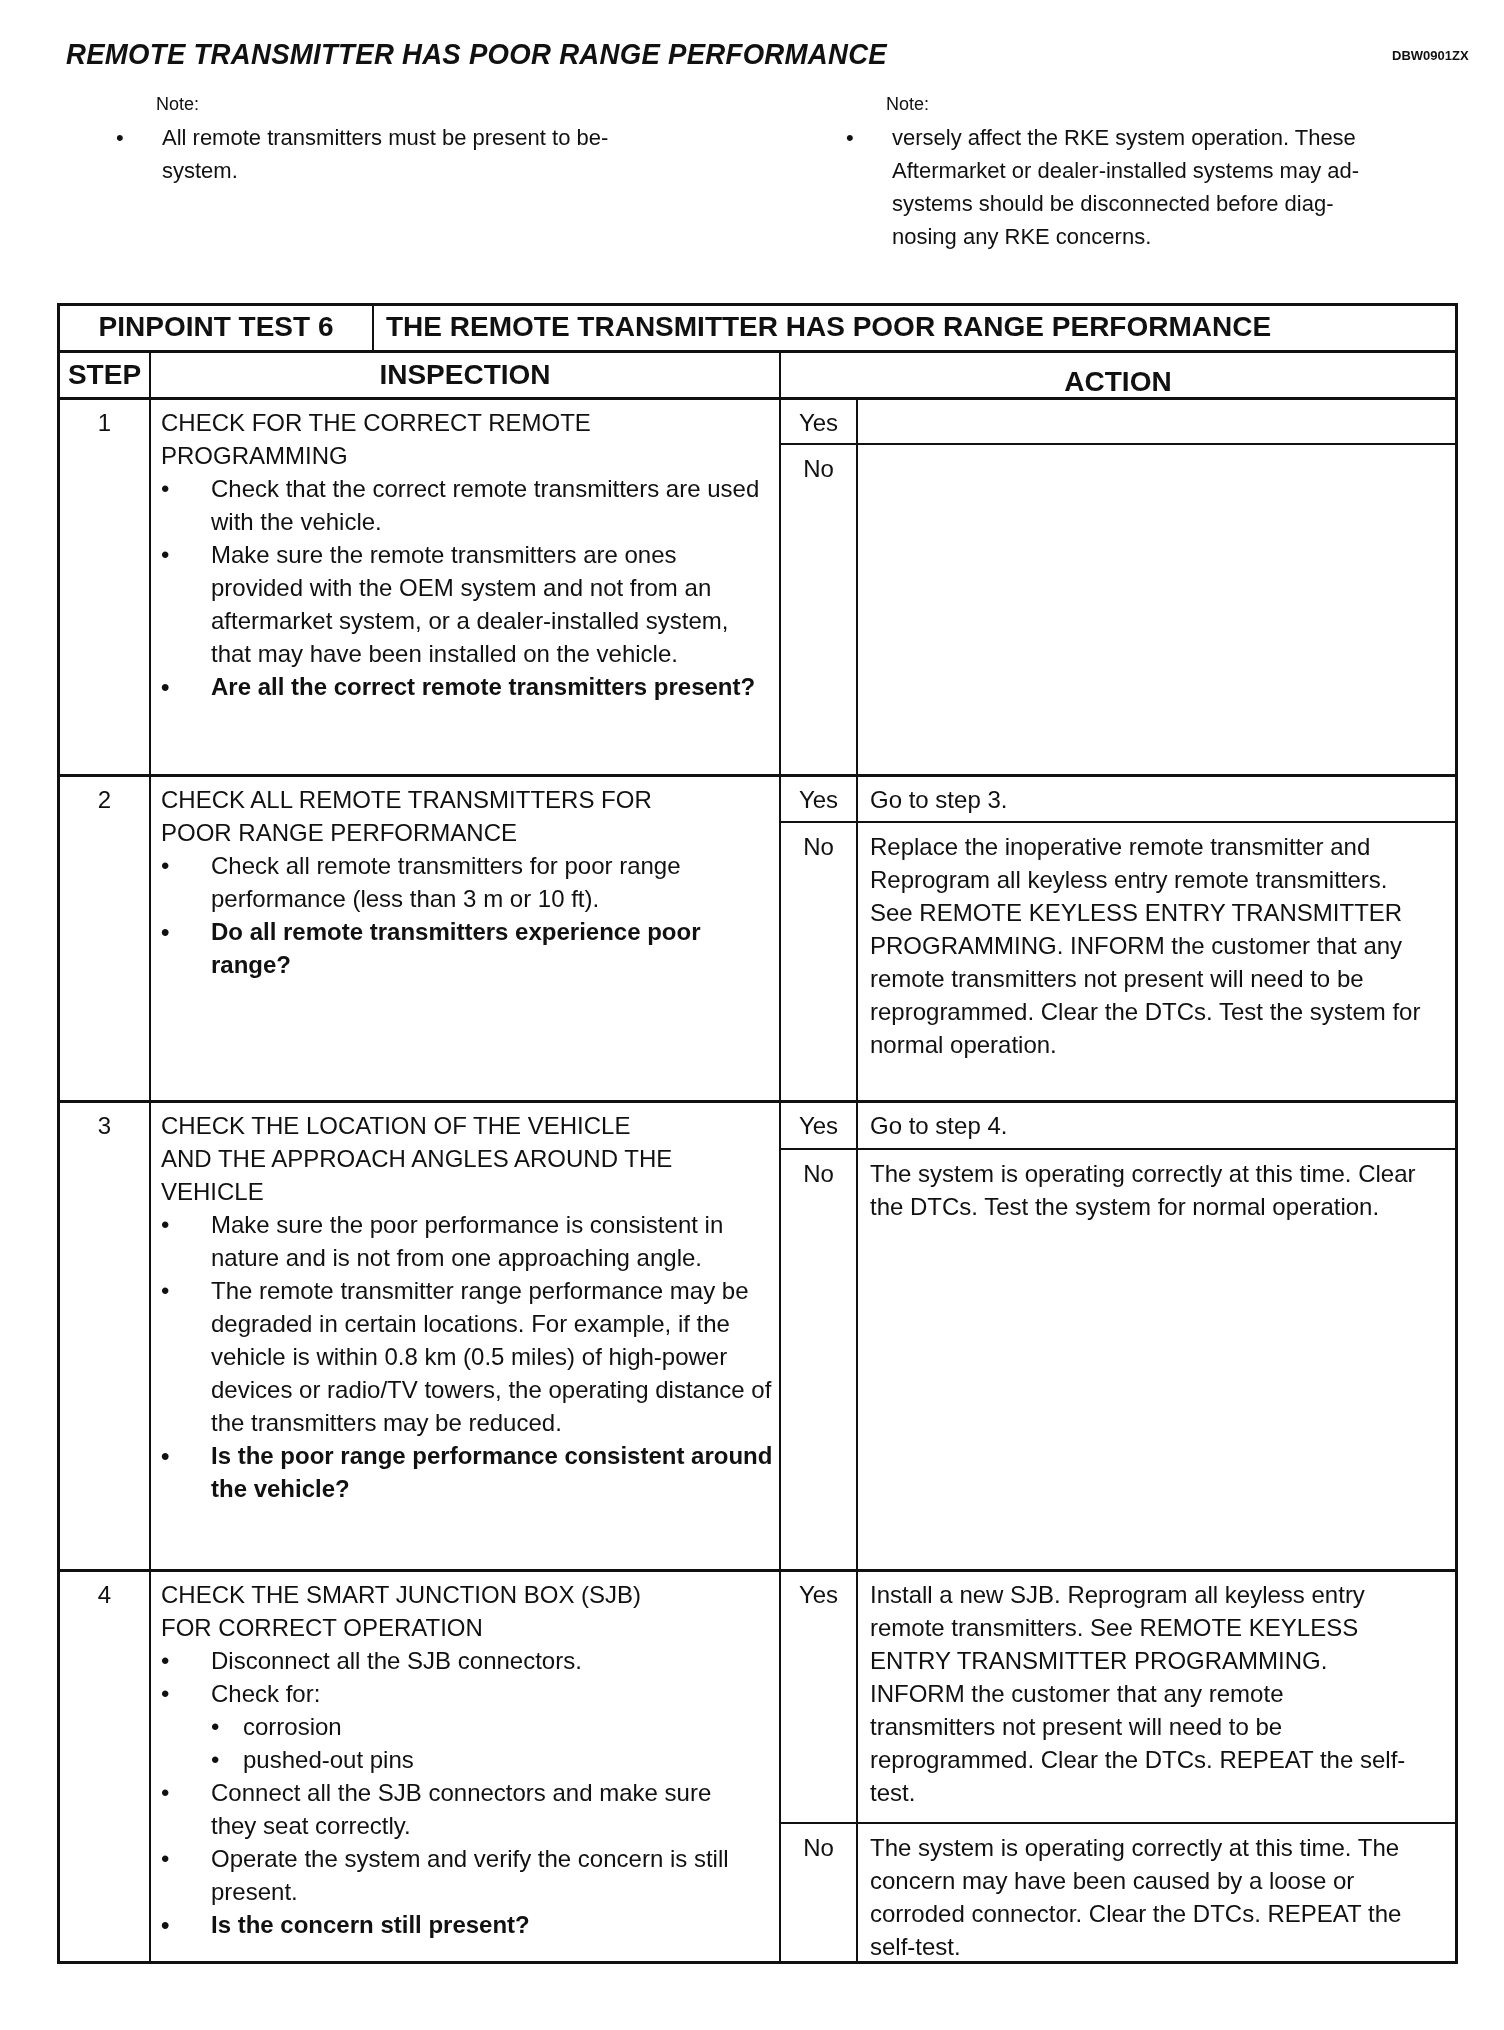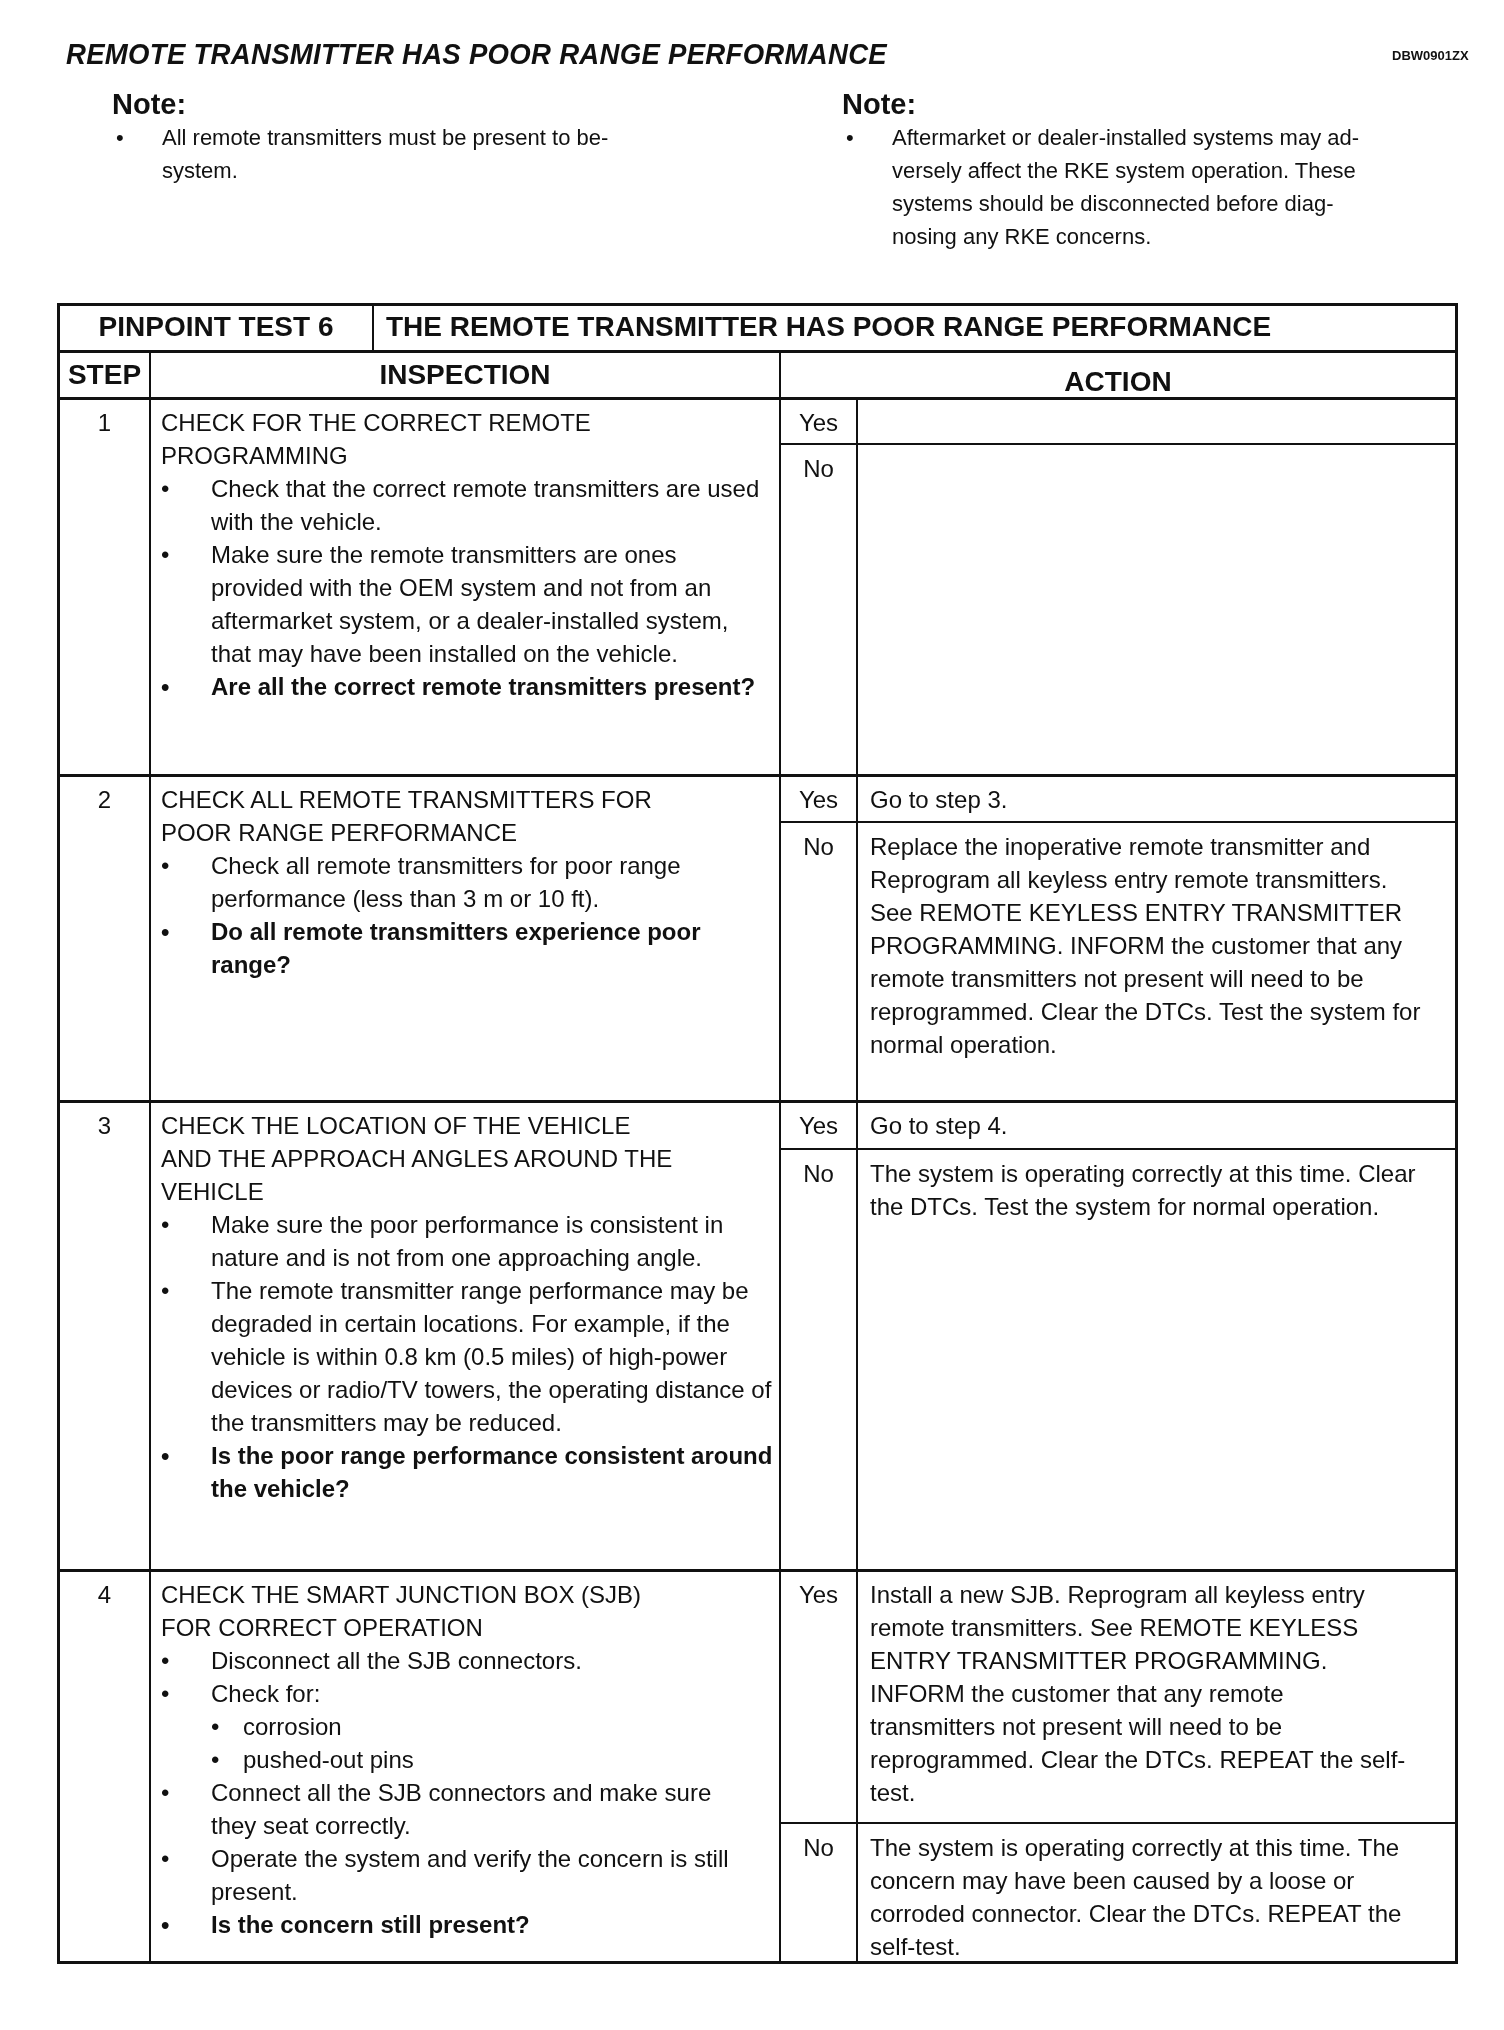--- a/index.html
+++ b/index.html
@@ -1,21 +1,21 @@
 <!DOCTYPE html>
 <html><head>
 <meta charset="utf-8">
 <style>
   html,body{margin:0;padding:0;background:#fff;}
   body{width:1504px;height:2030px;position:relative;overflow:hidden;color:#111;font-family:"Liberation Sans",sans-serif;}
   .abs{position:absolute;}
   .title{left:66px;top:38px;font-size:29px;font-weight:bold;font-style:italic;letter-spacing:0.3px;transform:scaleX(0.95);transform-origin:left;}
   .code{left:1364px;top:48px;font-size:13px;font-weight:bold;padding-left:28px;}
   .note{font-size:22px;line-height:33px;}
-  .note .nlabel{font-weight:bold;font-size:29px;}
+  .note .nlabel{font-weight:normal;font-size:18px;margin-left:44px;}
   .note .nrow{display:flex;}
   .note .bul{width:46px;flex:none;padding-left:4px;}
   .table{position:absolute;left:57px;top:303px;width:1401px;height:1661px;border:3px solid #111;box-sizing:border-box;}
   .line{position:absolute;background:#111;}
   .cell{position:absolute;font-size:24px;line-height:33px;box-sizing:border-box;}
   .hdr{font-weight:bold;font-size:28px;}
   ul{margin:0;padding:0;list-style:none;}
   li{display:flex;}
   li .dot{width:50px;flex:none;padding-left:0;}
   li.sub .dot{width:32px;}
@@ -37,22 +37,22 @@
       <div>system.</div>
     </div>
   </div>
 </div>
 
 <div class="abs note" style="left:842px;top:88px;width:640px;">
   <div class="nlabel">Note:</div>
   <div class="nrow">
     <span class="bul">•</span>
     <div>
+      <div>versely affect the RKE system operation. These</div>
       <div>Aftermarket or dealer-installed systems may ad-</div>
-      <div>versely affect the RKE system operation. These</div>
       <div>systems should be disconnected before diag-</div>
       <div>nosing any RKE concerns.</div>
     </div>
   </div>
 </div>
 
 <div class="table">
 
   <div class="line" style="left:0;top:44px;width:1395px;height:3px;"></div>
   <div class="line" style="left:0;top:91px;width:1395px;height:3px;"></div>

